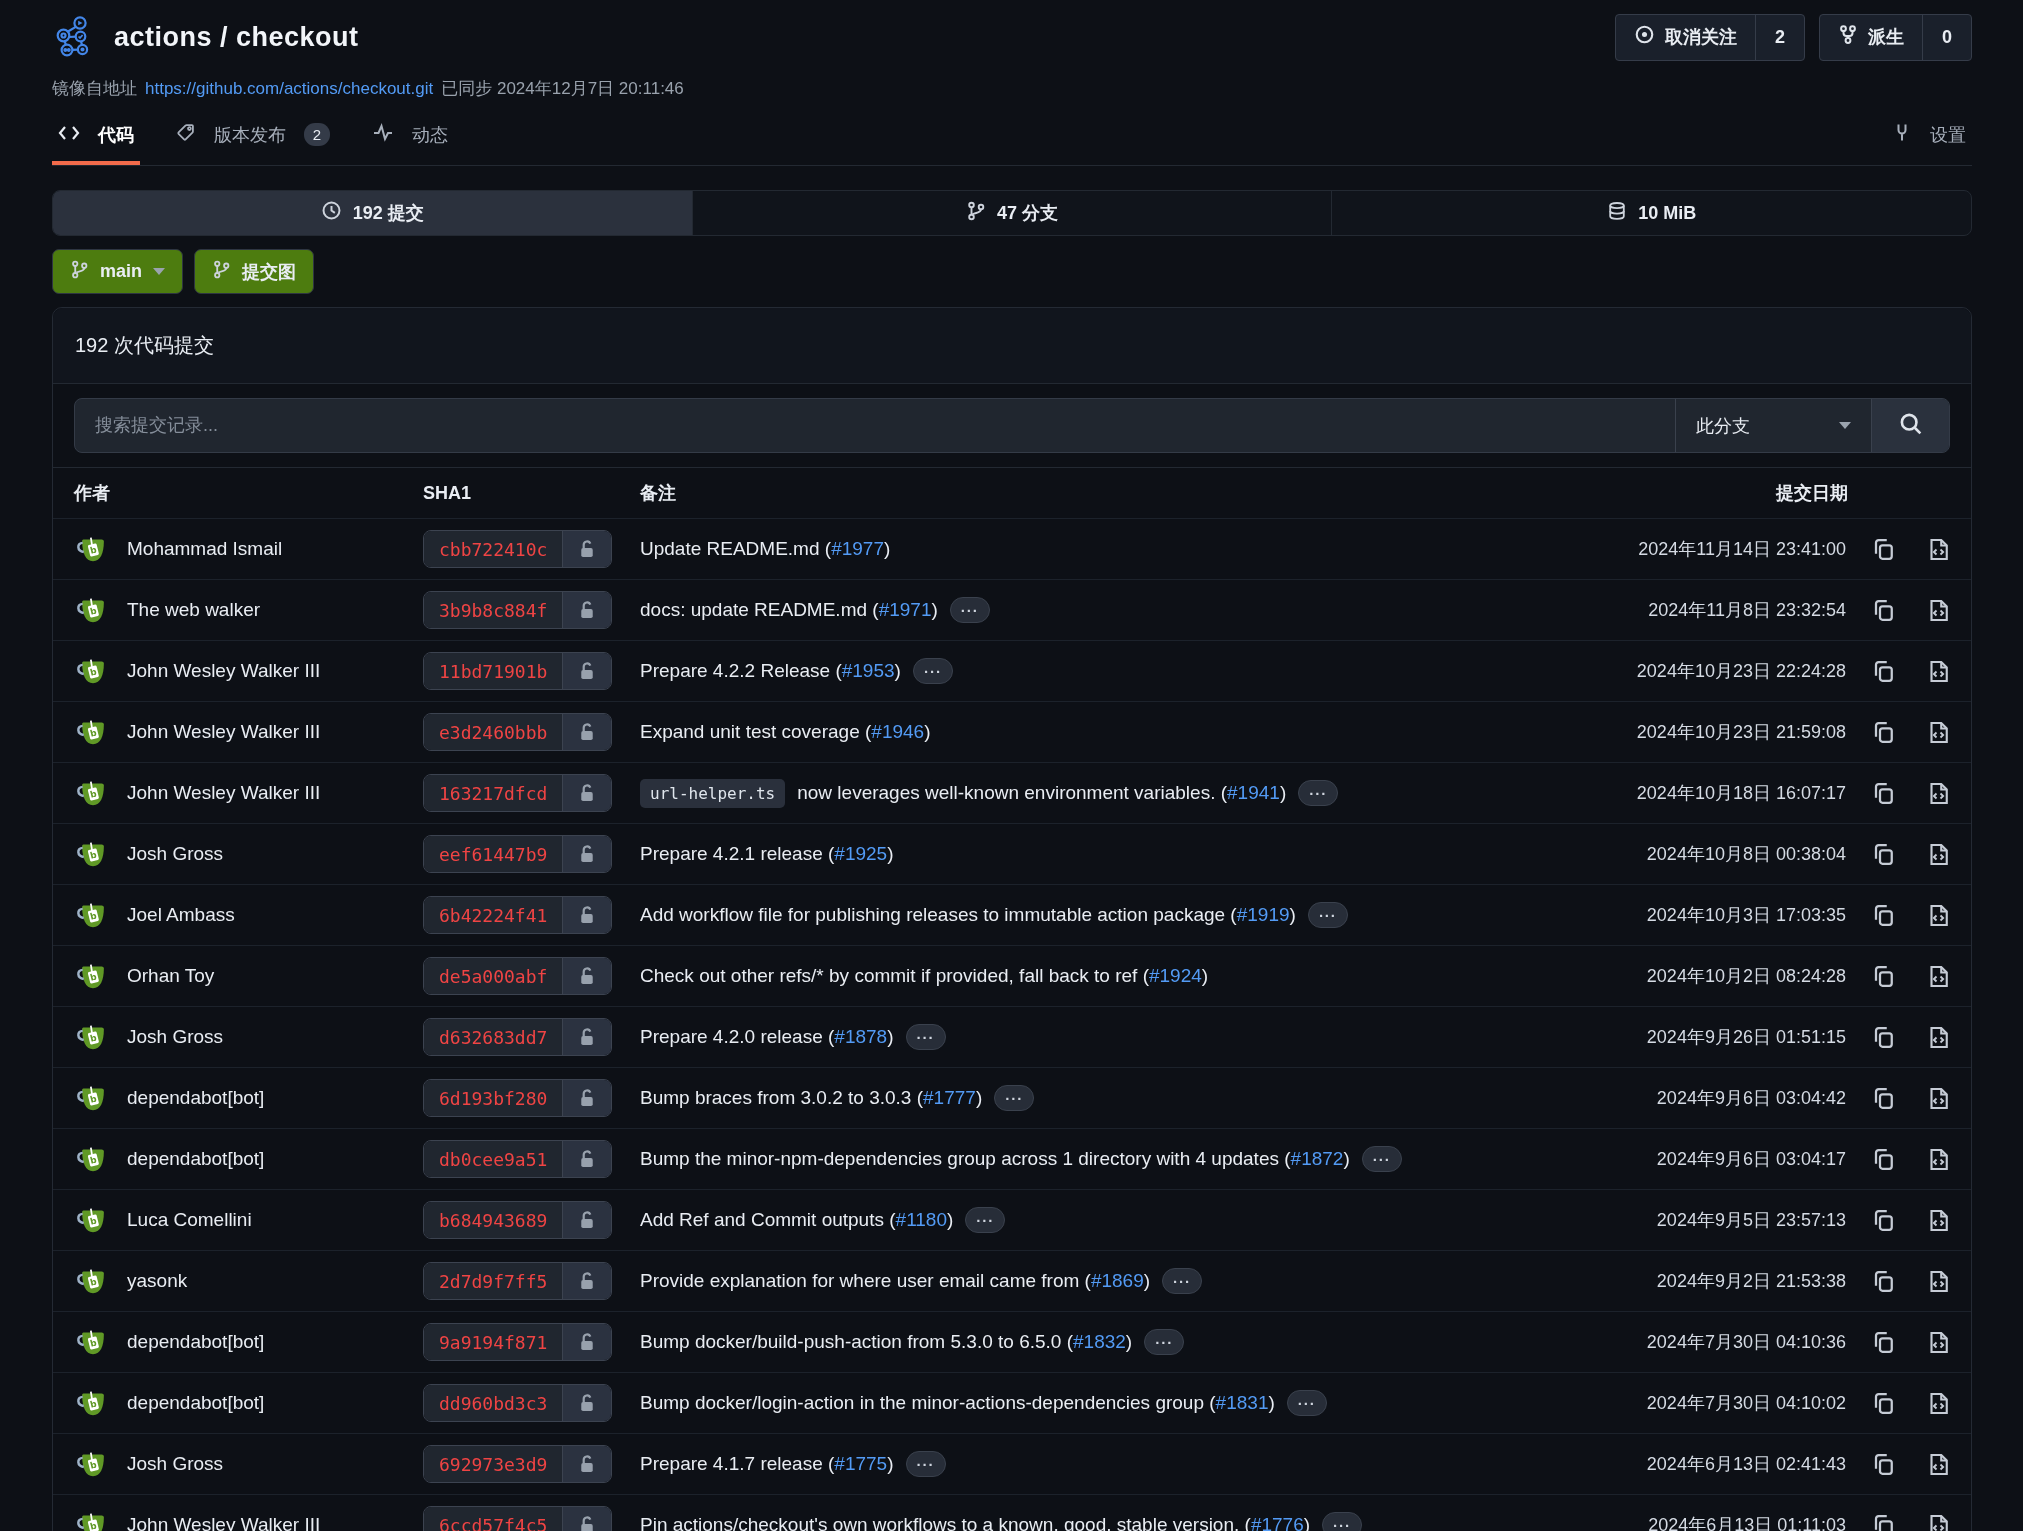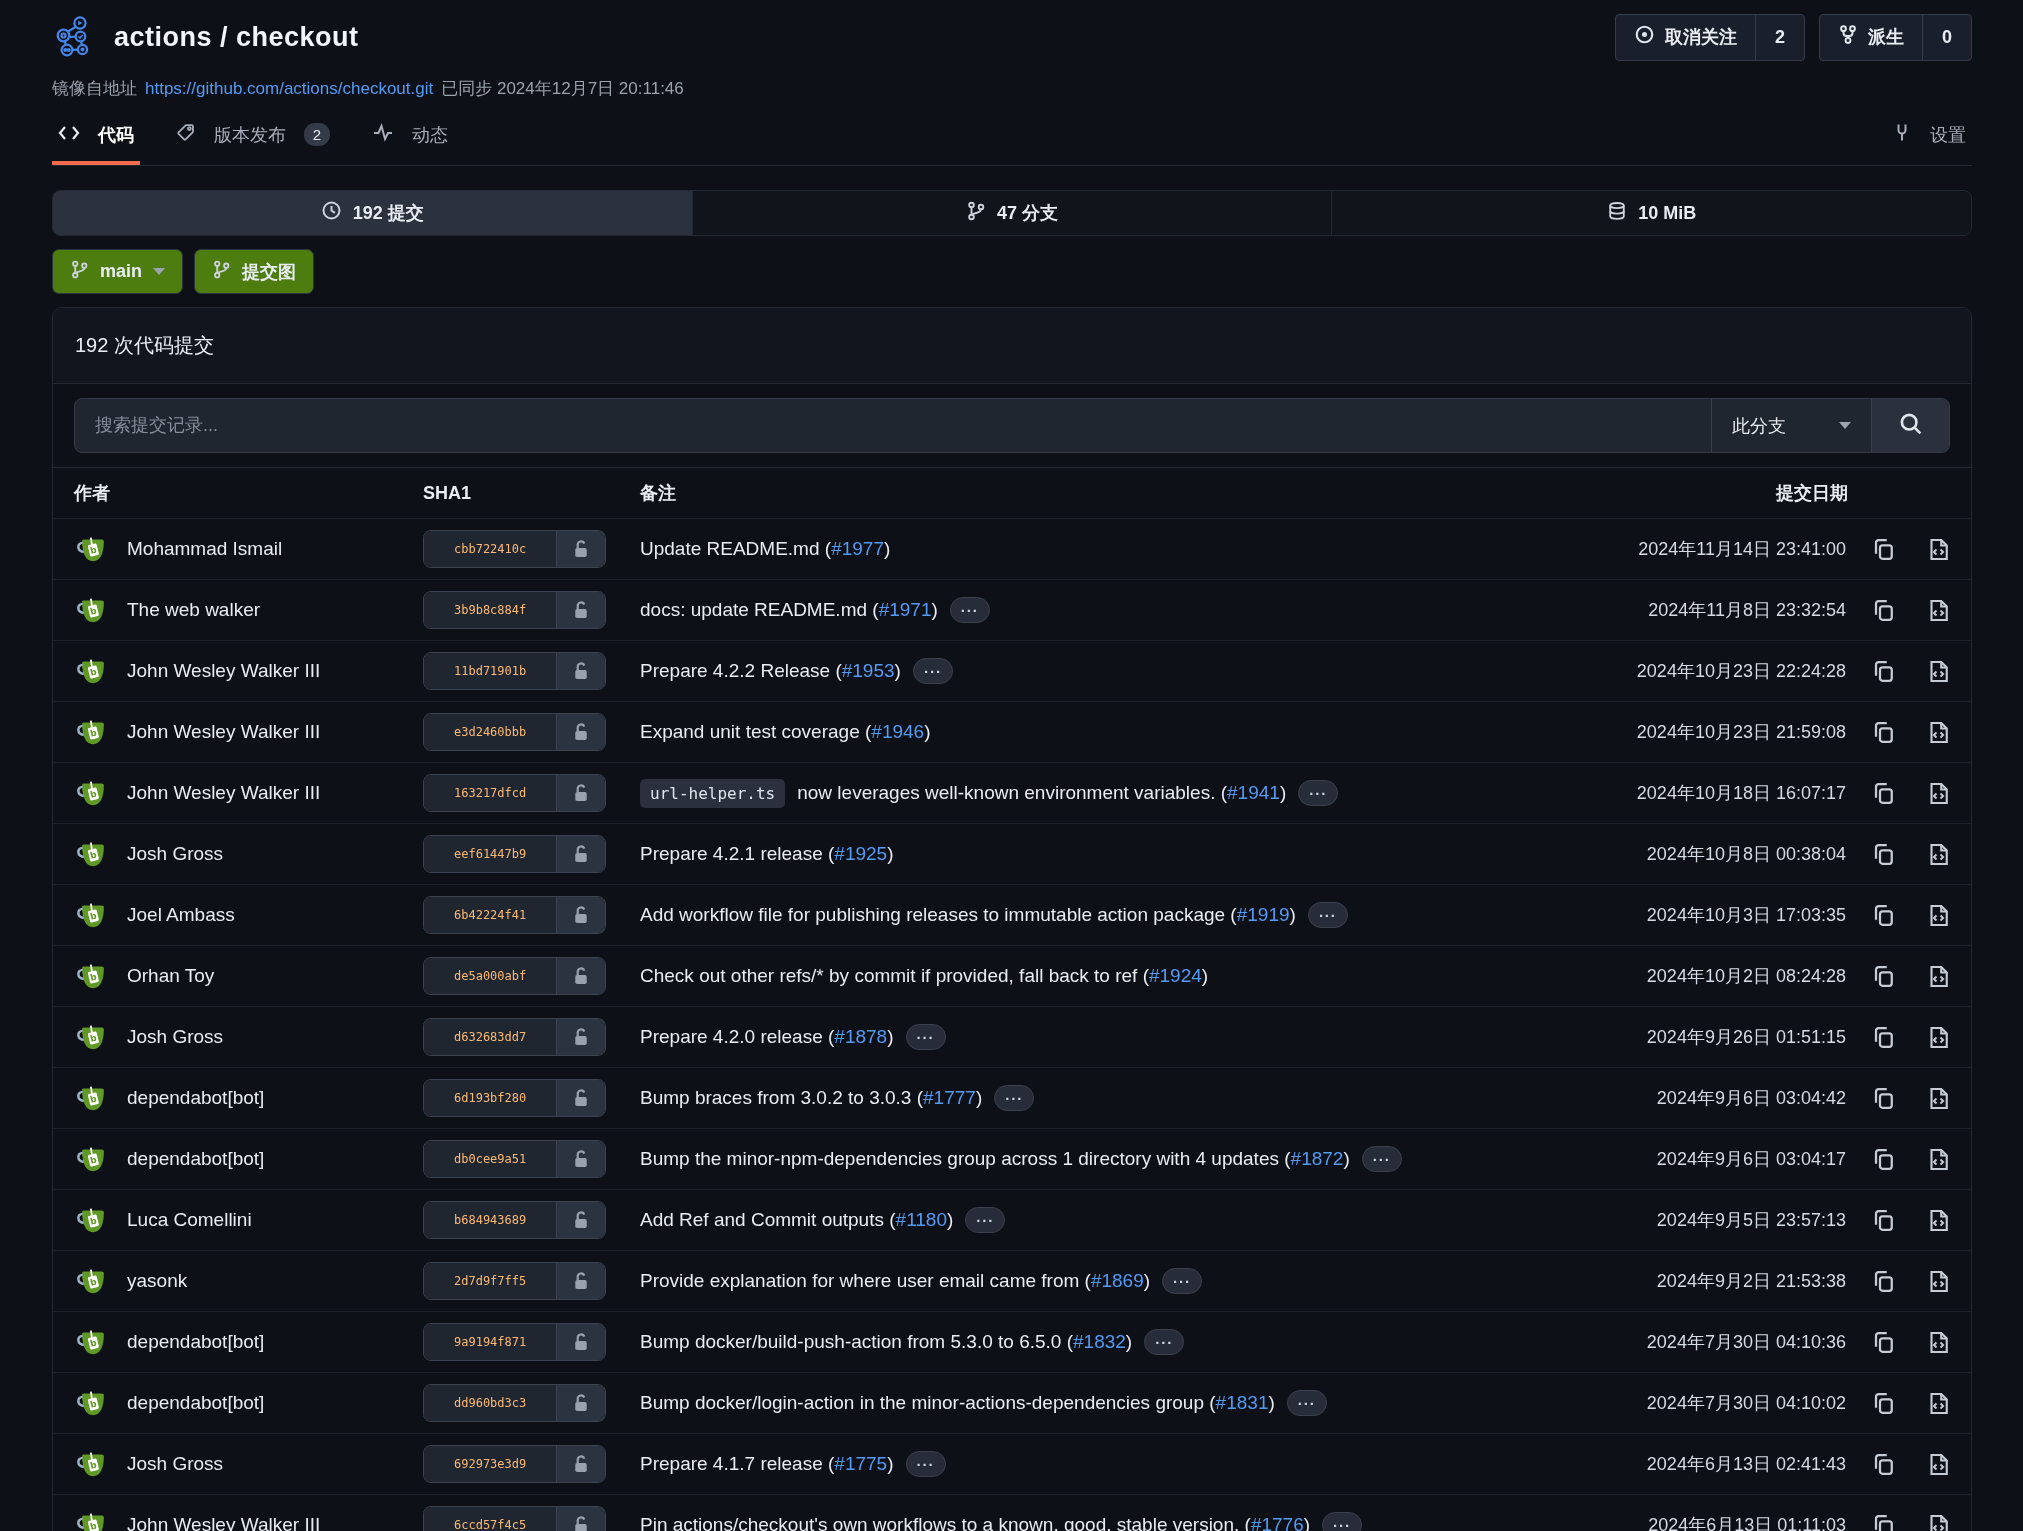--- a/index.html
+++ b/index.html
@@ -50,33 +50,33 @@
   .toolbar svg { stroke:#cdd3dc; }
   .caret { width:0; height:0; border-left:6px solid transparent; border-right:6px solid transparent; border-top:7px solid #9aa3ae; display:inline-block; }
 
   
   .box { margin-top:13px; border:1px solid #242a34; border-radius:10px 10px 0 0; background:#0d1016; }
   .box-head { padding:24px 22px; background:#11151d; border-bottom:1px solid #232932; border-radius:10px 10px 0 0; font-size:20px; color:#e9edf3; }
   .search-wrap { padding:14px 21px; border-bottom:1px solid #232932; }
   .search { display:flex; height:55px; border:1px solid #343b47; border-radius:8px; overflow:hidden; background:#20262f; }
   .search input { flex:1; background:transparent; border:none; outline:none; color:#e9edf3; font-size:18px; padding:0 20px; font-family:inherit; }
   .search input::placeholder { color:#858e9a; }
-  .branch-filter { width:160px; border-left:1px solid #3a414d; display:flex; align-items:center; justify-content:space-between; padding:0 20px; font-size:18px; color:#e9edf3; cursor:pointer; }
+  .branch-filter { width:196px; border-left:1px solid #3a414d; display:flex; align-items:center; justify-content:space-between; padding:0 20px; font-size:18px; color:#e9edf3; cursor:pointer; }
   .search-btn { width:78px; background:#2a313d; border:none; border-left:1px solid #3a414d; display:flex; align-items:center; justify-content:center; cursor:pointer; }
   .search-btn svg { stroke:#dfe4eb; }
 
   
   .thead { display:grid; grid-template-columns:349px 217px 1fr 410px; align-items:center; height:50px; padding:0 20px 0 21px; font-size:18px; font-weight:bold; color:#e9edf3; }
   .th-date { text-align:right; padding-right:103px; }
   .row { display:grid; grid-template-columns:349px 217px 1fr 410px; align-items:center; height:61px; padding:0 20px 0 21px; border-top:1px solid #1c222b; font-size:19px; }
   .cell.author { display:flex; align-items:center; gap:15px; overflow:hidden; }
   .avatar { width:38px; height:38px; display:flex; flex:none; }
   .name { color:#e9edf3; white-space:nowrap; }
   .sha-badge { display:inline-flex; align-items:stretch; height:38px; border:1px solid #3c4350; border-radius:8px; overflow:hidden; cursor:pointer; }
-  .sha-text { background:#20262f; display:flex; align-items:center; padding:0 30px; font-family:"DejaVu Sans Mono","Liberation Mono",monospace; font-size:12px; color:#fdba74; }
+  .sha-text { background:#20262f; display:flex; align-items:center; padding:0 15px; font-family:"DejaVu Sans Mono","Liberation Mono",monospace; font-size:18px; color:#ef4444; }
   .sha-lock { background:#2b3240; width:49px; display:flex; align-items:center; justify-content:center; border-left:1px solid #3c4350; }
   .cell.msg { display:flex; align-items:center; gap:12px; overflow:hidden; white-space:nowrap; }
   .msg-text { color:#e9edf3; overflow:hidden; text-overflow:ellipsis; }
   .pr { color:#539bf5; text-decoration:none; cursor:pointer; }
   .code-chip { background:#2a303c; border-radius:5px; padding:5px 10px; font-family:"DejaVu Sans Mono","Liberation Mono",monospace; font-size:16px; color:#dfe5ec; flex:none; }
   .more-btn { flex:none; height:26px; padding:0 10px; border-radius:13px; background:#272d38; border:1px solid #3a414d; color:#cfd5de; font-size:15px; font-weight:bold; letter-spacing:1px; display:inline-flex; align-items:center; cursor:pointer; }
   .cell.dates { display:flex; align-items:center; }
   .date { flex:1; text-align:right; font-size:18px; color:#d5dbe4; white-space:nowrap; }
   .icon-btn { background:none; border:none; padding:0; margin-left:30px; color:#c6ccd6; display:flex; align-items:center; cursor:pointer; }
   .icon-btn:first-of-type { margin-left:25px; }

